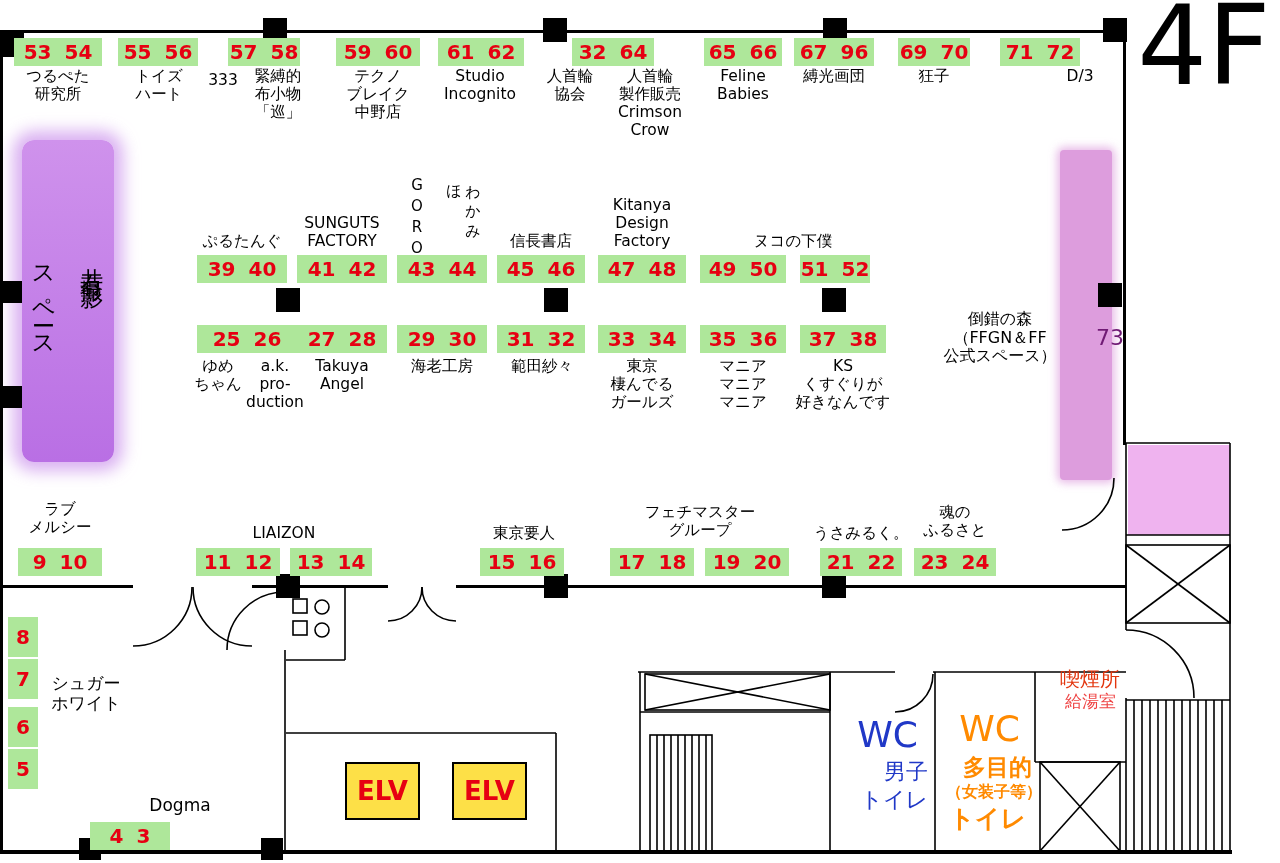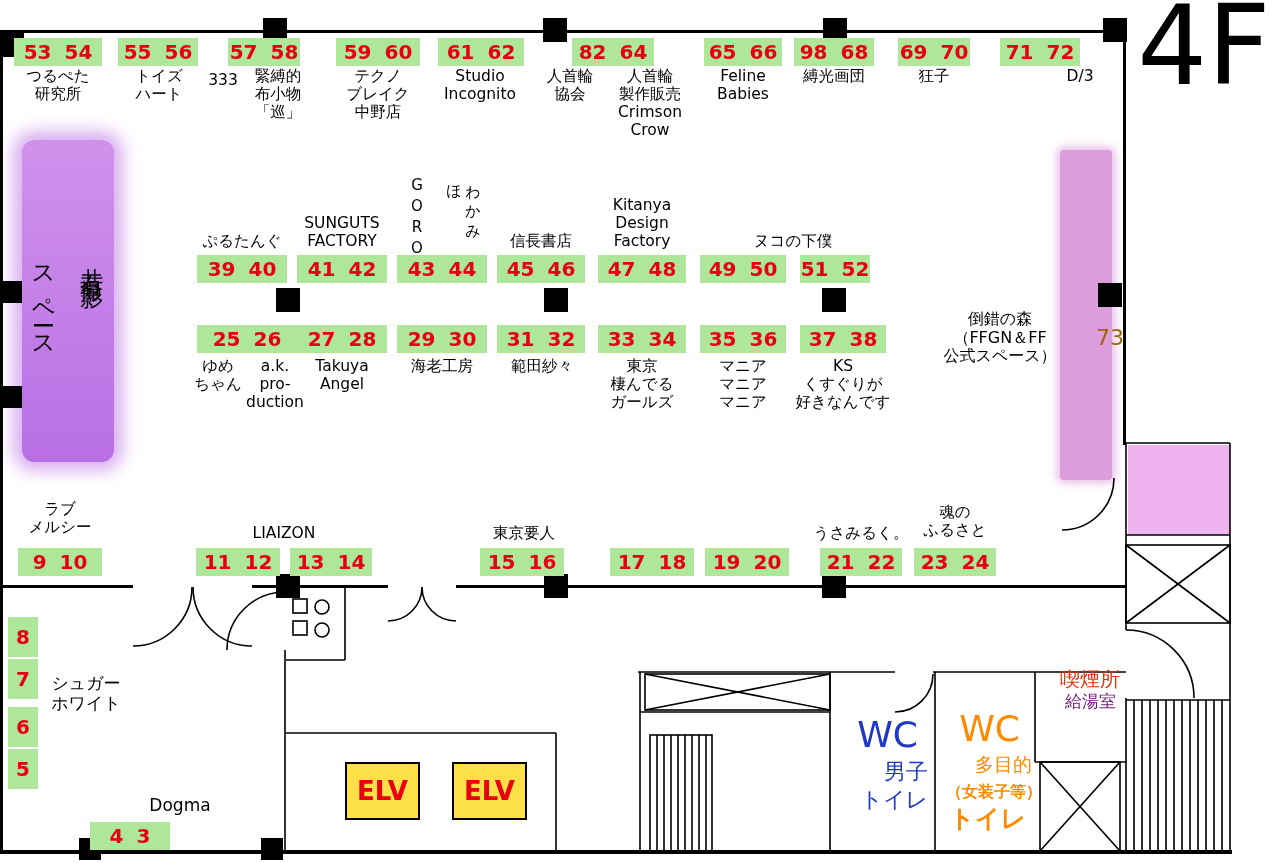--- a/index.html
+++ b/index.html
@@ -17,21 +17,21 @@
   .vlbl { position:absolute; writing-mode:vertical-rl; text-orientation:upright; white-space:pre-line;
           color:#000; font-size:15px; letter-spacing:3px; }
   .photo-space { position:absolute; left:22px; top:140px; width:92px; height:322px; border-radius:12px;
                  background:linear-gradient(180deg,#cf92ec,#b96fe4); box-shadow:0 0 16px 9px rgba(197,133,233,.65);
                  display:flex; align-items:center; justify-content:center; }
   .photo-space .vtext { writing-mode:vertical-rl; text-orientation:upright; white-space:pre-line;
                  font-size:23px; letter-spacing:6px; line-height:2.1; color:#000; }
   .strip73 { position:absolute; left:1060px; top:150px; width:52px; height:330px; background:#dd9ddd;
              border-radius:4px; box-shadow:0 0 8px 3px rgba(221,157,221,.7); }
   .strip73-num { position:absolute; left:1060px; top:325px; width:52px; text-align:center;
-             color:#a16207; font-size:22px;padding-left:36px; }
+             color:#701a75; font-size:22px;padding-left:36px; }
   .pink-room { position:absolute; left:1128px; top:445px; width:102px; height:90px; background:#efb3ef; }
   .lines { position:absolute; left:0; top:0; }
   .floor-label { position:absolute; left:1128px; top:-18px; width:152px; font-size:110px; color:#000;
                  text-align:center; }
   .fac { position:absolute; text-align:right; white-space:pre-line; }
   .elv-box { position:absolute; width:75px; height:58px; border:2px solid #000; background:#fde047;
              display:flex; align-items:center; justify-content:center; color:#e60012; font-size:26px; font-weight:700; }
 </style>
 </head>
 <body>
@@ -143,23 +143,23 @@
   <div class="pillar" style="left:544px;top:574px"></div>
   <div class="pillar" style="left:822px;top:574px"></div>
   <div class="pillar s" style="left:79px;top:838px"></div>
   <div class="pillar s" style="left:261px;top:838px"></div>
 
   <div class="box" style="left:14px;top:38px;width:88px">53 54</div>
   <div class="box" style="left:118px;top:38px;width:80px">55 56</div>
   <div class="box" style="left:228px;top:38px;width:72px">57 58</div>
   <div class="box" style="left:336px;top:38px;width:84px">59 60</div>
   <div class="box" style="left:438px;top:38px;width:86px">61 62</div>
-  <div class="box" style="left:572px;top:38px;width:82px">82 64</div>
+  <div class="box" style="left:572px;top:38px;width:82px">32 64</div>
   <div class="box" style="left:704px;top:38px;width:78px">65 66</div>
-  <div class="box" style="left:794px;top:38px;width:80px">98 68</div>
+  <div class="box" style="left:794px;top:38px;width:80px">67 96</div>
   <div class="box" style="left:898px;top:38px;width:72px">69 70</div>
   <div class="box" style="left:1000px;top:38px;width:80px">71 72</div>
 
   <div class="lbl" style="left:8px;top:67px;width:100px">つるぺた
 研究所</div>
   <div class="lbl" style="left:116px;top:67px;width:86px">トイズ
 ハート</div>
   <div class="lbl" style="left:204px;top:71px;width:38px">333</div>
   <div class="lbl" style="left:243px;top:67px;width:70px">緊縛的
 布小物
@@ -228,20 +228,22 @@
 好きなんです</div>
 
   <div class="lbl sm" style="left:928px;top:310px;width:144px">倒錯の森
 （FFGN＆FF
 公式スペース）</div>
 
   <div class="lbl" style="left:10px;top:500px;width:100px">ラブ
 メルシー</div>
   <div class="lbl" style="left:239px;top:524px;width:90px">LIAIZON</div>
   <div class="lbl" style="left:482px;top:524px;width:84px">東京要人</div>
+  <div class="lbl" style="left:620px;top:503px;width:160px">フェチマスター
+グループ</div>
   <div class="lbl" style="left:812px;top:524px;width:98px">うさみるく。</div>
   <div class="lbl" style="left:910px;top:503px;width:90px">魂の
 ふるさと</div>
 
   <div class="box" style="left:18px;top:548px;width:84px">9 10</div>
   <div class="box" style="left:196px;top:548px;width:84px">11 12</div>
   <div class="box" style="left:290px;top:548px;width:82px">13 14</div>
   <div class="box" style="left:480px;top:548px;width:84px">15 16</div>
   <div class="box" style="left:610px;top:548px;width:84px">17 18</div>
   <div class="box" style="left:705px;top:548px;width:84px">19 20</div>
@@ -264,22 +266,22 @@
   </div>
   <div class="elv-box" style="left:452px;top:762px">
     <span>ELV</span>
   </div>
 
   <div class="fac" style="left:848px;top:714px;width:70px;font-size:36px;color:#2038c7">WC</div>
   <div class="fac" style="left:836px;top:758px;width:92px;font-size:22px;line-height:1.25;color:#2038c7">男子
 トイレ</div>
 
   <div class="fac" style="left:950px;top:708px;width:70px;font-size:36px;color:#ff8a00">WC</div>
-  <div class="fac" style="left:938px;top:752px;width:94px;font-size:19px;font-weight:400;color:#ff8a00">多目的</div>
+  <div class="fac" style="left:938px;top:752px;width:94px;font-size:23px;font-weight:700;color:#ff8a00">多目的</div>
   <div class="fac" style="left:928px;top:782px;width:114px;font-size:16px;font-weight:700;color:#ff8a00">（女装子等）</div>
   <div class="fac" style="left:944px;top:802px;width:82px;font-size:25px;font-weight:700;color:#ff8a00">トイレ</div>
 
   <div class="fac" style="left:1036px;top:666px;width:84px;font-size:20px;color:#e3350d">喫煙所</div>
-  <div class="fac" style="left:1044px;top:690px;width:72px;font-size:17px;color:#701a75">給湯室</div>
+  <div class="fac" style="left:1044px;top:690px;width:72px;font-size:17px;color:#ef4444">給湯室</div>
 
   <div class="floor-label">4F</div>
 
 </div>
 
 </body></html>

